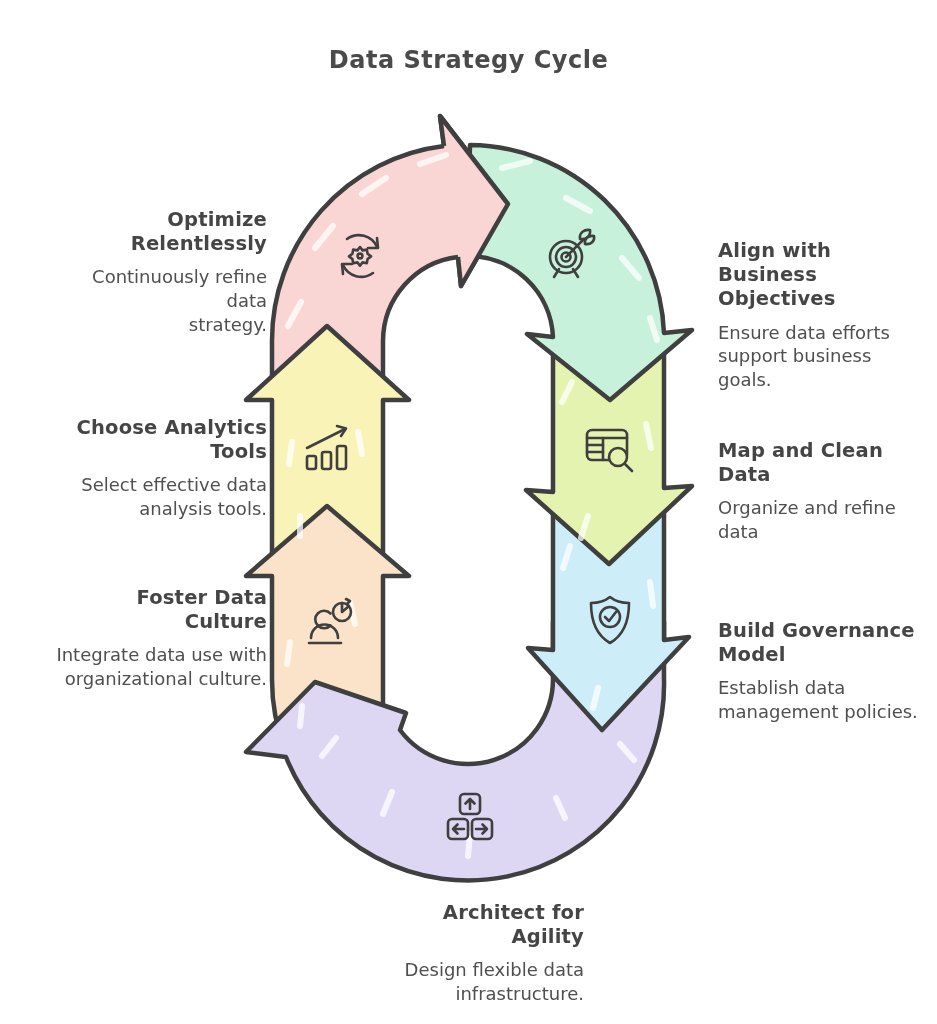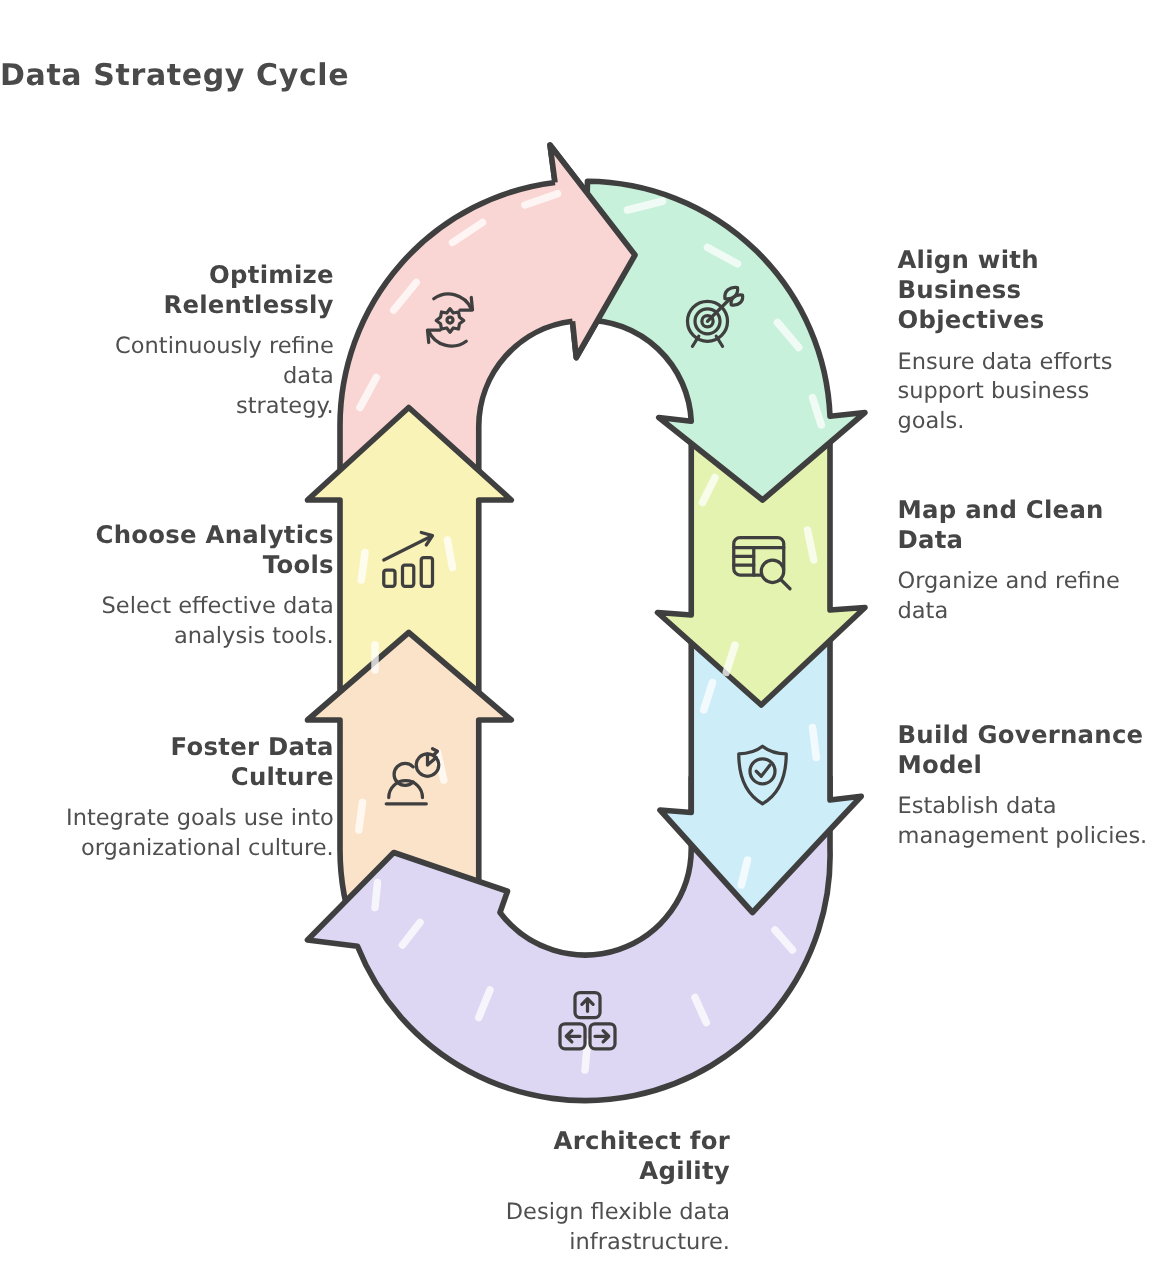--- a/index.html
+++ b/index.html
@@ -1,26 +1,26 @@
 <!DOCTYPE html>
 <html><head>
 <meta charset="utf-8">
 <style>
   html,body{margin:0;padding:0;background:#ffffff;}
   body{font-family:"DejaVu Sans","Liberation Sans",sans-serif;}
   .canvas{position:relative;width:937px;height:1024px;background:#ffffff;overflow:hidden;}
-  .main-title{position:absolute;left:0;right:0;top:46px;
+  .main-title{position:absolute;left:0;right:0;top:46px;text-align:center;
     font-size:24px;font-weight:bold;color:#4a4a4a;letter-spacing:.5px;}
   .cycle-svg{position:absolute;left:0;top:0;}
   .step{position:absolute;}
   .step .step-title{font-size:19.5px;font-weight:bold;color:#454545;line-height:1.24;letter-spacing:.2px;}
   .step .step-desc{margin-top:9px;font-size:18px;color:#4f4f4f;line-height:1.32;}
   .step .ln{display:block;}
   .col-left{text-align:right;width:220px;left:47px;margin-top:13px;}
-  .col-right{text-align:left;width:210px;left:718px;}
+  .col-right{text-align:left;width:210px;left:718px;margin-top:43px;}
   .col-center{text-align:right;width:232px;left:352px;}
   .icon{position:absolute;}
 </style>
 </head>
 <body>
 
 <div class="canvas">
 
   <div class="main-title">Data Strategy Cycle</div>
 
@@ -156,21 +156,21 @@
       <span class="ln">analysis tools.</span>
     </div>
   </div>
 
   <div class="step col-left" style="top:573px">
     <div class="step-title">
       <span class="ln">Foster Data</span>
       <span class="ln">Culture</span>
     </div>
     <div class="step-desc">
-      <span class="ln">Integrate goals use into</span>
+      <span class="ln">Integrate data use with</span>
       <span class="ln">organizational culture.</span>
     </div>
   </div>
 
   <div class="step col-right" style="top:196px">
     <div class="step-title">
       <span class="ln">Align with</span>
       <span class="ln">Business</span>
       <span class="ln">Objectives</span>
     </div>

